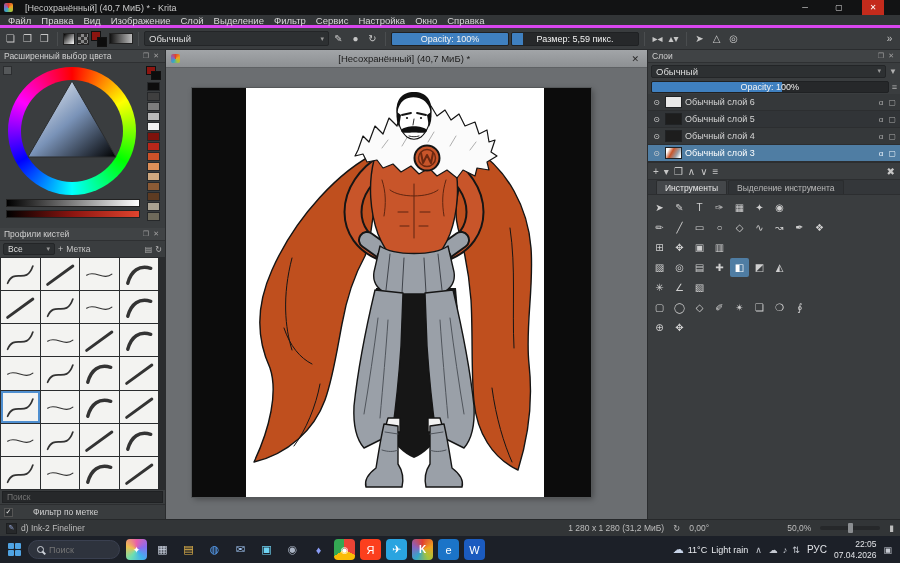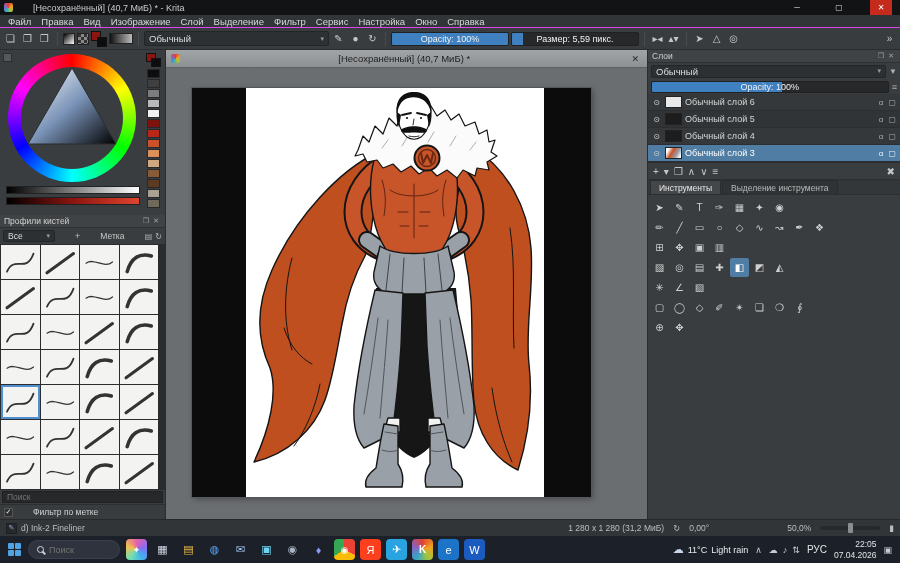--- a/index.html
+++ b/index.html
@@ -1,28 +1,28 @@
 <!DOCTYPE html>
 <html><head>
 <meta charset="utf-8">
 <style>
   *{margin:0;padding:0;box-sizing:border-box}
   html,body{width:900px;height:563px;overflow:hidden}
   body{font-family:"Liberation Sans","DejaVu Sans",sans-serif;font-size:10px;color:#d2d2d2;background:#3a3d3f}
   .app{position:relative;width:900px;height:563px;display:flex;flex-direction:column}
 
   
-  .titlebar{height:15px;background:#121314;display:flex;align-items:center;gap:20px;padding:0 8px 0 4px;font-size:9px;color:#c9c9c9;flex:0 0 auto}
+  .titlebar{height:15px;background:#121314;display:flex;align-items:center;gap:12px;padding:0 16px 0 4px;font-size:9px;color:#c9c9c9;flex:0 0 auto}
   .klogo{width:9px;height:9px;border-radius:2px;background:conic-gradient(#e04030,#f0a020,#a6c43a,#35a6c8,#8a62c0,#e04030)}
   .titlebar .spacer{flex:1}
   .winbtn{width:22px;height:15px;display:flex;align-items:center;justify-content:center;font-size:8px;color:#ddd}
   .winbtn.close{background:#c42b1c;color:#fff}
 
   
-  .menubar{height:13px;background:#323537;border-bottom:1px solid #d946ef;display:flex;align-items:center;padding-left:3px;font-size:9.5px;flex:0 0 auto}
+  .menubar{height:13px;background:#323537;border-bottom:3px solid #d946ef;display:flex;align-items:center;padding-left:3px;font-size:9.5px;flex:0 0 auto}
   .menubar span{padding:0 5px;color:#d8d8d8}
 
   
   .toolbar{height:22px;background:#393c3e;border-bottom:1px solid #2a2c2e;display:flex;align-items:center;gap:2px;padding:0 3px;flex:0 0 auto}
   .tbtn{min-width:15px;height:16px;display:flex;align-items:center;justify-content:center;font-size:10px;color:#c6c6c6;border-radius:2px}
   .tsep{width:1px;height:14px;background:#4a4d4f;margin:0 3px}
   .swq{width:12px;height:12px;border:1px solid #222}
   .swq.grad{background:linear-gradient(135deg,#000,#fff)}
   .swq.pat{background:repeating-conic-gradient(#888 0 25%,#333 0 50%) 0 0/6px 6px}
   .fgbg{position:relative;width:16px;height:16px}
@@ -54,21 +54,21 @@
   .wheel::after{content:"";position:absolute;inset:13px;border-radius:50%;background:#3a3d3f}
   .wheel svg{position:absolute;inset:13px;z-index:1}
   .vstrips{position:absolute;left:4px;top:134px;width:134px;display:flex;flex-direction:column;gap:3px}
   .vstrips .s1{height:8px;border:1px solid #222;background:linear-gradient(to right,#000,#fff)}
   .vstrips .s2{height:8px;border:1px solid #222;background:linear-gradient(to right,#000,#8c1510,#e0442e)}
   .swcol{width:18px;display:flex;flex-direction:column;align-items:center;gap:1px;padding-top:1px}
   .chip{position:relative;width:15px;height:14px;margin-bottom:1px}
   .chip .fg{position:absolute;left:0;top:0;width:10px;height:9px;border:1px solid #111}
   .chip .bgc{position:absolute;right:0;bottom:0;width:10px;height:9px;border:1px solid #111}
   .swatch{width:13px;height:9px;border:1px solid #26282a}
-  .filterrow{height:16px;display:flex;align-items:center;gap:20px;padding:0 3px;flex:0 0 auto}
+  .filterrow{height:16px;display:flex;align-items:center;gap:3px;padding:0 3px;flex:0 0 auto}
   .dd.tagdd{width:52px;height:12px;font-size:8.5px}
   .tagplus{font-size:9px;color:#c0c0c0}
   .taglab{font-size:8.5px;color:#c8c8c8}
   .filterrow .ticons{margin-left:auto;display:flex;gap:3px;font-size:8px;color:#b5b5b5}
   .brushgrid{flex:1;position:relative;display:grid;grid-template-columns:repeat(4,1fr);grid-auto-rows:1fr;gap:1px;background:#2a2c2e;padding:1px 7px 1px 1px;min-height:0}
   .brush-cell{background:#f3f3f1;display:flex;align-items:center;justify-content:center;overflow:hidden}
   .brush-cell svg{width:100%;height:100%}
   .brush-cell.selected{outline:2px solid #4f8fd0;outline-offset:-2px}
   .bscroll{position:absolute;right:0;top:0;bottom:0;width:6px;background:#2d2f31}
   .searchrow{height:14px;padding:1px 2px;flex:0 0 auto}
@@ -100,21 +100,21 @@
   .lthumb{width:17px;height:12px;border:1px solid #202224;background:#888;flex:0 0 auto}
   .lrow[data-thumb="light"] .lthumb{background:#e9e9e9}
   .lrow[data-thumb="dark"] .lthumb{background:#1d1d1d}
   .lrow[data-thumb="art"] .lthumb{background:linear-gradient(120deg,#fff 15%,#c8552a 40%,#9aa0a8 70%,#fff 92%)}
   .lname{flex:1;overflow:hidden;white-space:nowrap}
   .lalpha{font-size:8px;color:#a8a8a8;padding:0 1px}
   .lrow.selected .lalpha{color:#e8f0f8}
   .lctrls{height:18px;display:flex;align-items:center;gap:5px;padding:0 5px;border-top:1px solid #2c2e30;border-bottom:1px solid #2c2e30;flex:0 0 auto}
   .lctrls span{font-size:10px;color:#c6c6c6}
   .lctrls span[data-right="true"]{margin-left:auto}
-  .tabsrow{height:15px;display:flex;align-items:flex-end;background:#34373a;border-bottom:1px solid #2c2e30;flex:0 0 auto;padding:0 2px;gap:1px}
+  .tabsrow{height:15px;display:flex;align-items:flex-end;background:#34373a;border-bottom:1px solid #2c2e30;flex:0 0 auto;padding:0 8px;gap:1px}
   .tabsrow .tab{height:14px;display:flex;align-items:center;padding:0 8px;font-size:8.5px;color:#b9b9b9;background:#303336;border:1px solid #2a2c2e;border-bottom:none;border-radius:2px 2px 0 0}
   .tabsrow .tab.selected{background:#44474a;color:#e8e8e8}
   .toolgrid{padding:3px 2px;display:flex;flex-direction:column;gap:1px;flex:0 0 auto}
   .tool-row{display:flex;gap:1px}
   .tcell{width:19px;height:19px;display:flex;align-items:center;justify-content:center;font-size:10px;color:#cfcfcf;border-radius:2px}
   .tcell.selected{background:#4f7da3;color:#fff}
   .dockfill{flex:1}
 
   
   .statusbar{height:17px;background:#323537;border-top:1px solid #26282a;display:flex;align-items:center;gap:9px;padding:0 6px;font-size:8.5px;color:#bdbdbd;flex:0 0 auto}
@@ -222,20 +222,26 @@
     <span class="tbtn">➤</span>
         <span class="tbtn">△</span>
         <span class="tbtn">◎</span>
       </span>
     <span style="margin-left:auto" class="tbtn">»</span>
   </div>
 
   <div class="main">
 
     <div class="leftdock">
+      <div class="dockhead">
+        <span>Расширенный выбор цвета</span>
+        <span class="spacer"></span>
+        <span class="hicon">❐</span>
+        <span class="hicon">✕</span>
+      </div>
       <div class="colorbody">
         <div class="colorcol">
           <span class="shapebtn"></span>
           <div class="wheel">
             <svg viewBox="0 0 102 102">
               <defs>
                 <linearGradient id="tg" x1="0" y1="0" x2="1" y2="1">
                   <stop offset="0" stop-color="#ffffff"></stop>
                     <stop offset="0.5" stop-color="#7a93b8"></stop>
                     <stop offset="1" stop-color="#000000"></stop>

